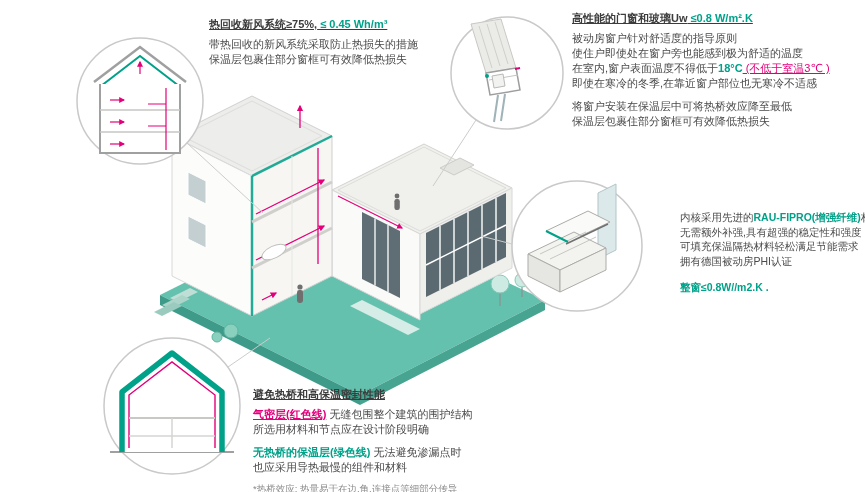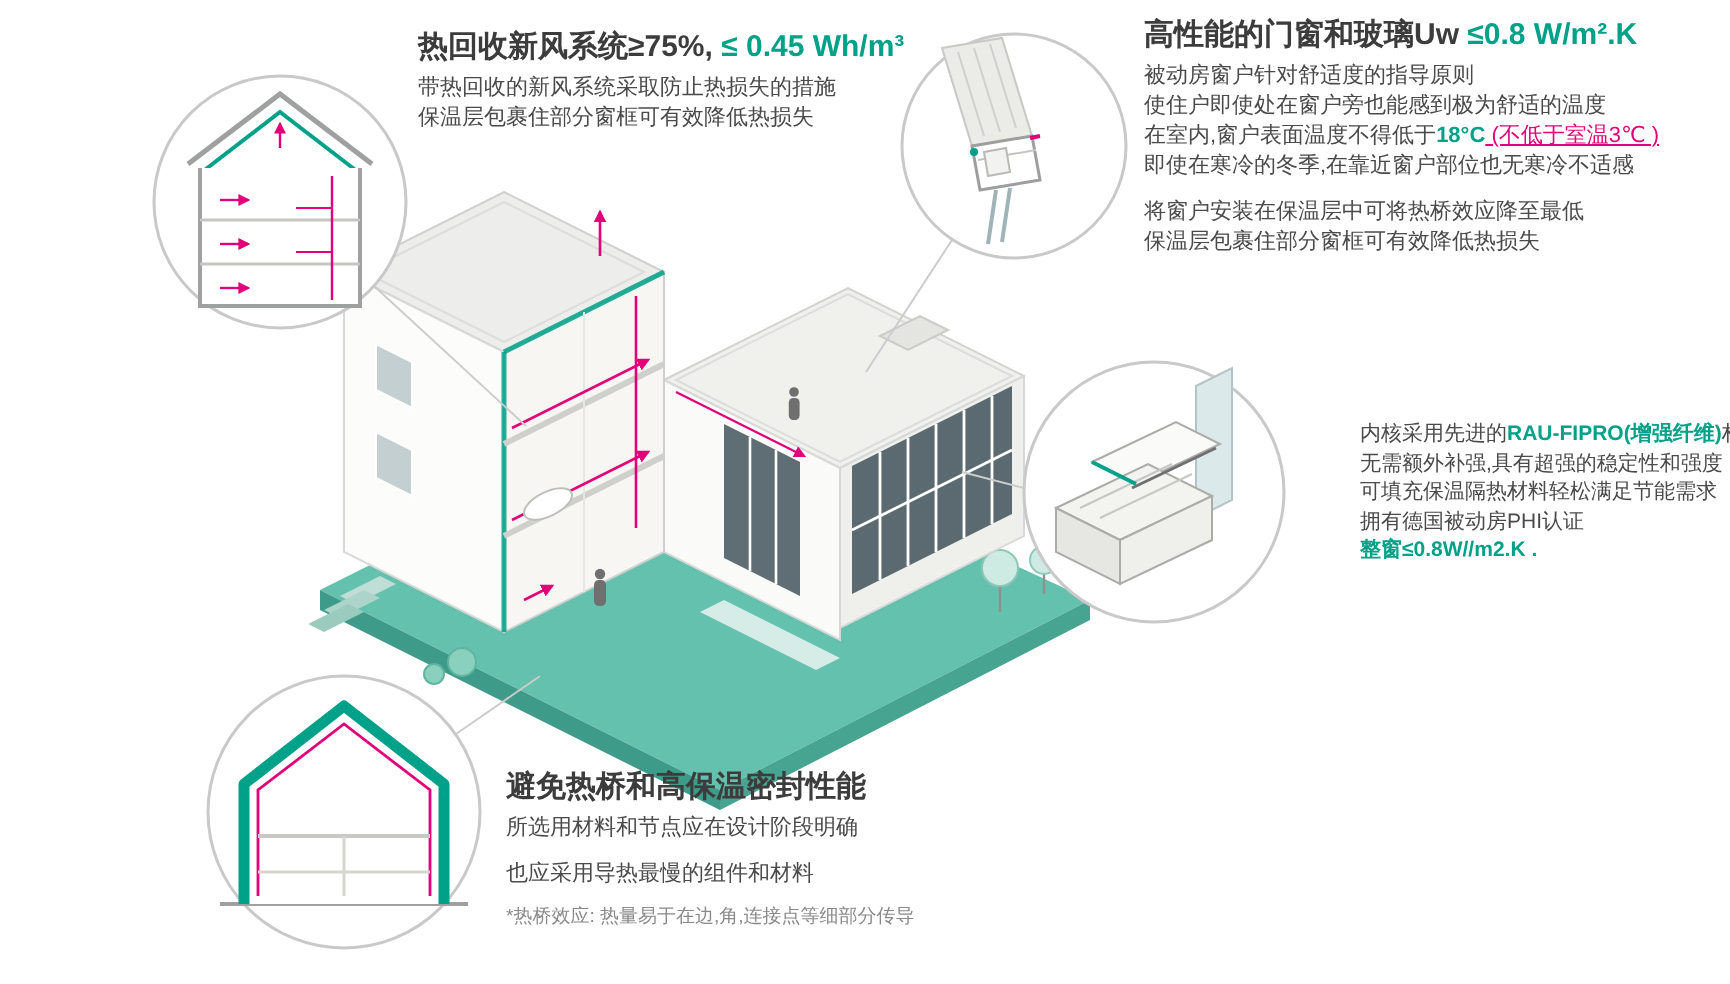--- a/index.html
+++ b/index.html
@@ -9,26 +9,26 @@
     --teal:#63C1AD;
   }
   *{box-sizing:border-box;}
   body{margin:0;background:#ffffff;}
   .stage{
     position:relative;width:865px;height:492px;background:#ffffff;overflow:hidden;
     font-family:"Liberation Sans","DejaVu Sans",sans-serif;
   }
   svg.art{position:absolute;left:0;top:0;}
   .textblock{position:absolute;color:var(--dark);}
-  .title{font-size:15px;font-weight:700;color:var(--dark);line-height:16px;}
+  .title{font-size:11px;font-weight:700;color:var(--dark);line-height:16px;text-decoration:underline;}
   .body{font-size:11px;line-height:15px;color:#4a4a4a;margin-top:5px;}
   .line{white-space:nowrap;}
   .green{color:var(--green);}
   .red{color:var(--magenta);text-decoration:underline;}
-  .bold{font-weight:700;}
+  .bold{font-weight:700;margin-top:12px;}
   .gap{height:8px;}
   .hrv{left:209px;top:16px;width:270px;}
   .windows{left:572px;top:10px;width:278px;}
   .profile{left:680px;top:210px;width:210px;}
   .profile .body{font-size:10.5px;line-height:14.5px;margin-top:0;}
   .thermal{left:253px;top:386px;width:320px;}
   .note{font-size:9.5px;color:#8a8a8a;margin-top:6px;}
 </style>
 </head>
 <body>
@@ -217,20 +217,22 @@
       <div class="line">无需额外补强,具有超强的稳定性和强度</div>
       <div class="line">可填充保温隔热材料轻松满足节能需求</div>
       <div class="line">拥有德国被动房PHI认证</div>
       <div class="line green bold">整窗≤0.8W//m2.K .</div>
     </div>
   </div>
 
   <div class="textblock thermal">
     <div class="title">避免热桥和高保温密封性能</div>
     <div class="body">
+      <div class="line"><span class="red bold">气密层(红色线)</span><span> 无缝包围整个建筑的围护结构</span></div>
       <div class="line">所选用材料和节点应在设计阶段明确</div>
       <div class="gap"></div>
+      <div class="line"><span class="green bold">无热桥的保温层(绿色线)</span><span> 无法避免渗漏点时</span></div>
       <div class="line">也应采用导热最慢的组件和材料</div>
       <div class="note line">*热桥效应: 热量易于在边,角,连接点等细部分传导</div>
     </div>
   </div>
 
 </div>
 
 </body></html>

